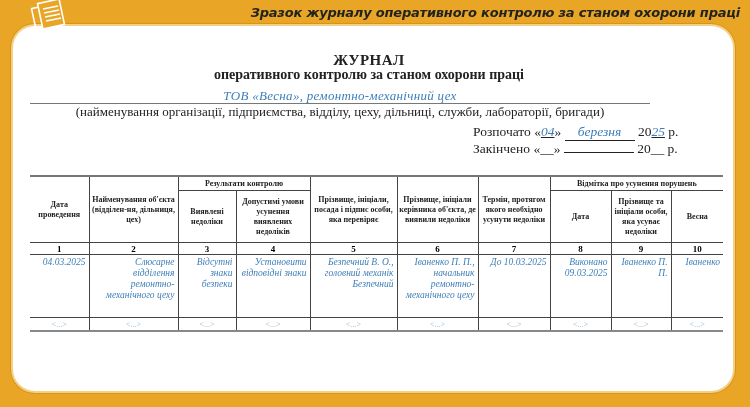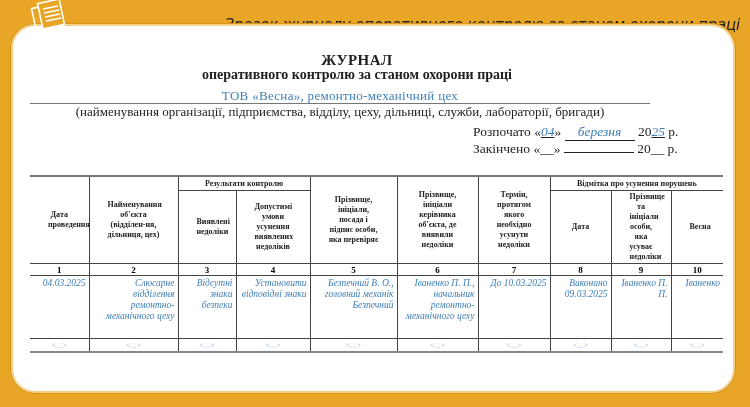--- a/index.html
+++ b/index.html
@@ -1,30 +1,30 @@
 <!DOCTYPE html>
 <html><head>
 <meta charset="utf-8">
 <style>
   html,body{margin:0;padding:0;}
   body{width:750px;height:407px;background:#e8a526;position:relative;overflow:hidden;font-family:"Liberation Serif","DejaVu Serif",serif;}
-  .banner-title{position:absolute;right:10px;top:16px;font-family:"DejaVu Sans","Liberation Sans",sans-serif;font-style:italic;font-weight:normal;font-size:15px;color:#222;letter-spacing:-0.2px;}
+  .banner-title{position:absolute;right:10px;top:5px;font-family:"DejaVu Sans","Liberation Sans",sans-serif;font-style:italic;font-weight:bold;font-size:13px;color:#222;letter-spacing:-0.2px;}
   .card{position:absolute;left:13px;top:26px;width:720px;height:365px;background:#fff;border-radius:22px;box-shadow:0 0 0 2px #f4cf86, 0 0 0 3px #d99418;}
   .doc-icon{position:absolute;left:30px;top:-2px;width:40px;height:40px;}
-  .title{position:absolute;left:4px;width:706px;text-align:center;font-weight:bold;color:#222;}
+  .title{position:absolute;left:16px;width:706px;text-align:center;font-weight:bold;color:#222;}
   .t1{top:52px;font-size:15px;letter-spacing:0.5px;}
   .t2{top:67px;font-size:14px;}
-  .org{position:absolute;left:30px;width:620px;top:88px;text-align:center;color:#3d7eb8;font-size:13px;letter-spacing:0.3px;}
+  .org{position:absolute;left:30px;width:620px;top:88px;text-align:center;font-style:italic;color:#3d7eb8;font-size:13px;letter-spacing:0.3px;}
   .org-line{position:absolute;left:30px;top:103px;width:620px;height:1px;background:#777;}
   .org-caption{position:absolute;left:30px;width:620px;top:104px;text-align:center;font-size:13px;color:#222;}
   .dates{position:absolute;left:473px;top:124px;font-size:13.5px;color:#222;line-height:16px;}
   .dates .hw{font-style:italic;color:#3d7eb8;text-decoration:underline;text-decoration-color:#222;}
   .dates .blank{display:inline-block;border-bottom:1px solid #222;}
   table.journal{position:absolute;left:30px;top:175px;width:693px;border-collapse:collapse;table-layout:fixed;}
-  table.journal th, table.journal td{border:1px solid #444;padding:1px 18px;vertical-align:middle;}
+  table.journal th, table.journal td{border:1px solid #444;padding:1px 0;vertical-align:middle;}
   table.journal{border-top:2px solid #777;border-bottom:2px solid #888;}
   table.journal th{font-size:8px;font-weight:bold;text-align:center;color:#222;line-height:10px;}
   table.journal tr.nums td{font-size:9px;font-weight:bold;text-align:center;height:11px;padding:0;}
   table.journal tr.data td{font-size:9.5px;font-style:italic;color:#3d7eb8;vertical-align:top;line-height:11px;height:58px;padding:2px 3px;text-align:right;}
   table.journal tr.etc td{font-size:8px;color:#8fb4d6;text-align:center;height:12px;padding:0;}
   .bl{border-left:none!important;} .br{border-right:none!important;}
 </style>
 </head>
 <body>
 

